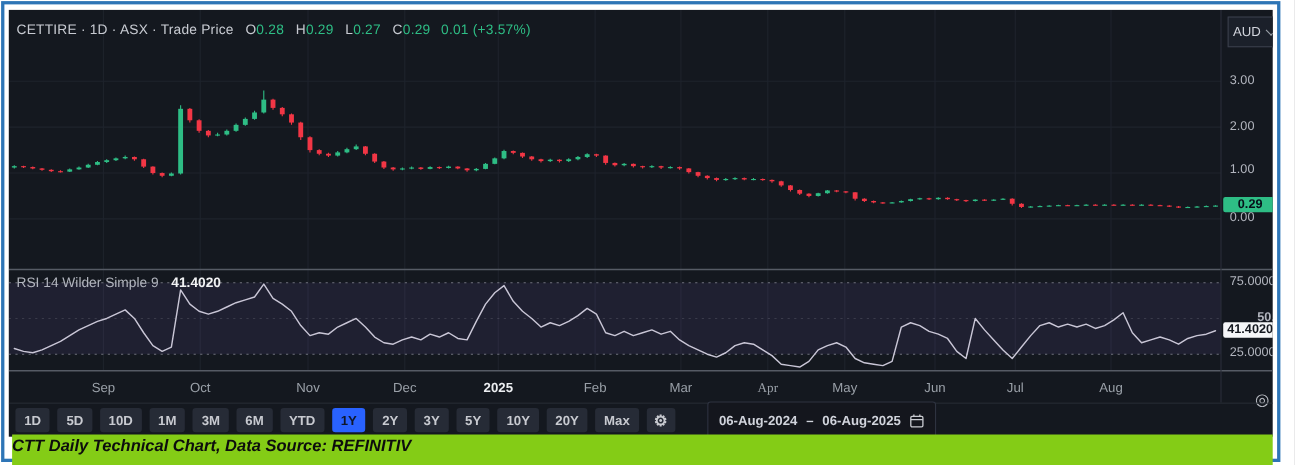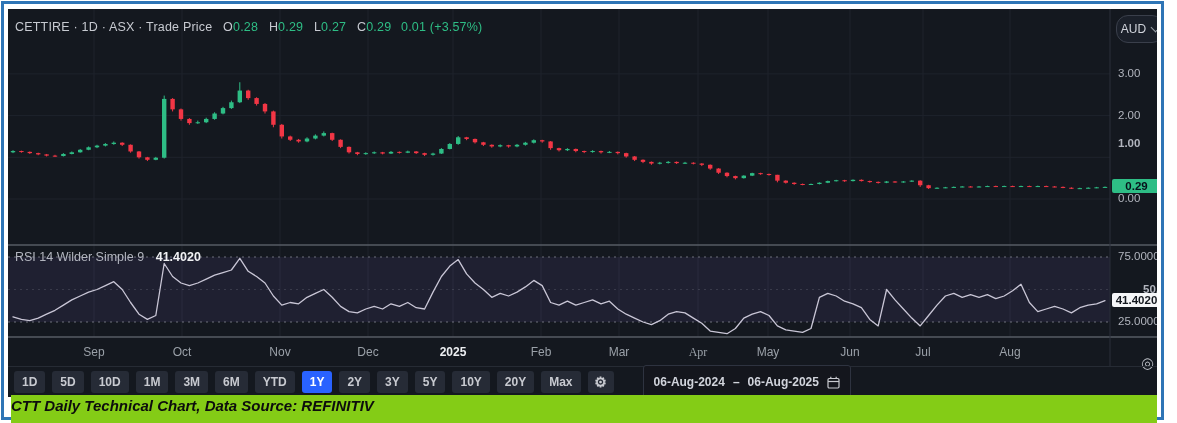--- a/index.html
+++ b/index.html
@@ -8,36 +8,36 @@
     border:3px solid #2e75b6;background:#ffffff;}
   .panel{position:absolute;left:4px;top:5px;width:1149px;height:388px;background:#14181f;overflow:hidden;}
   #chart-svg{position:absolute;left:0;top:0;}
   .legend{position:absolute;left:7px;top:11px;font-size:12.5px;color:#c7cad1;letter-spacing:.2px;white-space:nowrap;}
   .legend .val{color:#2ebd85;}
   .legend .lab{color:#c7cad1;margin-left:7px;}
   .legend .chg{color:#2ebd85;margin-left:6px;}
   .rsi-legend{position:absolute;left:7px;top:241px;font-size:12.5px;color:#b2b5be;white-space:nowrap;}
   .rsi-legend .rv{color:#f1f2f4;font-weight:bold;margin-left:8px;}
   .aud-btn{position:absolute;left:1108px;top:6px;width:46px;height:26px;background:#1b202a;border:1px solid #3a3f4b;
-    border-radius:12px;color:#d1d4dc;font-size:12px;display:flex;align-items:center;justify-content:center;gap:6px;cursor:pointer;}
+    border-radius:0;color:#d1d4dc;font-size:12px;display:flex;align-items:center;justify-content:center;gap:6px;cursor:pointer;}
   .chev{width:6px;height:6px;border-right:1.5px solid #9aa0a8;border-bottom:1.5px solid #9aa0a8;
     transform:rotate(45deg);margin-top:-3px;}
   .axis-label{position:absolute;font-size:11.5px;color:#b2b5be;white-space:nowrap;}
   .x-label{position:absolute;font-size:12px;color:#9aa0a8;transform:translateX(-50%);white-space:nowrap;}
   .x-label.year{color:#eceef1;font-weight:bold;}
   .badge{position:absolute;left:1104px;font-size:11.5px;font-weight:bold;padding:1px 0;width:49px;text-align:center;border-radius:2px;}
   .badge.price{background:#2ebd85;color:#07101a;}
   .badge.rsi{background:#f5f6f8;color:#14181f;}
   .corner-icon{position:absolute;left:1133px;top:345px;color:#b8bbc2;font-size:15px;}
   .toolbar{position:absolute;left:0;top:357px;width:1149px;height:31px;border-top:1px solid #262b34;
     display:flex;align-items:center;padding-left:6px;box-sizing:border-box;gap:7px;}
   .tb-btn{height:22px;min-width:26px;padding:0 8px;background:#262b36;border:none;border-radius:3px;
     color:#c8cad0;font-size:12px;font-weight:bold;font-family:"Liberation Sans",sans-serif;
     display:flex;align-items:center;justify-content:center;cursor:pointer;}
-  .tb-btn.active{background:#2962ff;color:#ffffff;}
+  .tb-btn.active{background:#2962ff;color:#0f172a;}
   .tb-gear{font-size:14px;padding:0 6px;}
   .date-box{margin-left:22px;height:24px;background:#14161d;border:1px solid #2e3340;border-radius:3px;
     display:flex;align-items:center;gap:8px;padding:4px 10px;color:#d1d4dc;font-size:12px;font-weight:bold;cursor:pointer;}
   .caption{position:absolute;left:7px;top:391px;right:4px;height:38px;line-height:22px;background:#84cc16;
     color:#0d0d0d;font-size:15px;font-style:italic;font-weight:bold;white-space:nowrap;}
 </style>
 </head>
 <body>
 
 <div class="frame">
@@ -382,21 +382,21 @@
         <svg width="13" height="13" viewBox="0 0 13 13">
           <rect x="1" y="2.5" width="11" height="9.5" rx="1.2" fill="none" stroke="#c8cad0" stroke-width="1.2"></rect>
           <line x1="1" y1="5.5" x2="12" y2="5.5" stroke="#c8cad0" stroke-width="1.2"></line>
           <line x1="3.8" y1="0.8" x2="3.8" y2="3" stroke="#c8cad0" stroke-width="1.2"></line>
           <line x1="9.2" y1="0.8" x2="9.2" y2="3" stroke="#c8cad0" stroke-width="1.2"></line>
         </svg>
       </div>
     </div>
   <div class="axis-label" style="left: 1110px; top: 57.9px;">3.00</div>
       <div class="axis-label" style="left: 1110px; top: 99.6px;">2.00</div>
-      <div class="axis-label" style="left: 1110px; top: 128px; font-weight: bold;">1.00</div>
+      <div class="axis-label" style="left: 1110px; top: 139px;">1.00</div>
       <div class="axis-label" style="left: 1110px; top: 183px;">0.00</div>
       <div class="axis-label" style="left: 1110px; top: 241px;">75.0000</div>
       <div class="axis-label" style="left: 1135px; top: 273.5px; font-weight: bold;">50.0000</div>
       <div class="axis-label" style="left: 1110px; top: 306px;">25.0000</div>
       <div class="x-label" style="left: 86px; top: 336px;">Sep</div>
       <div class="x-label" style="left: 174px; top: 336px;">Oct</div>
       <div class="x-label" style="left: 272px; top: 336px;">Nov</div>
       <div class="x-label" style="left: 360px; top: 336px;">Dec</div>
       <div class="x-label year" style="left: 445px; top: 336px;">2025</div>
       <div class="x-label" style="left: 533px; top: 336px;">Feb</div>

